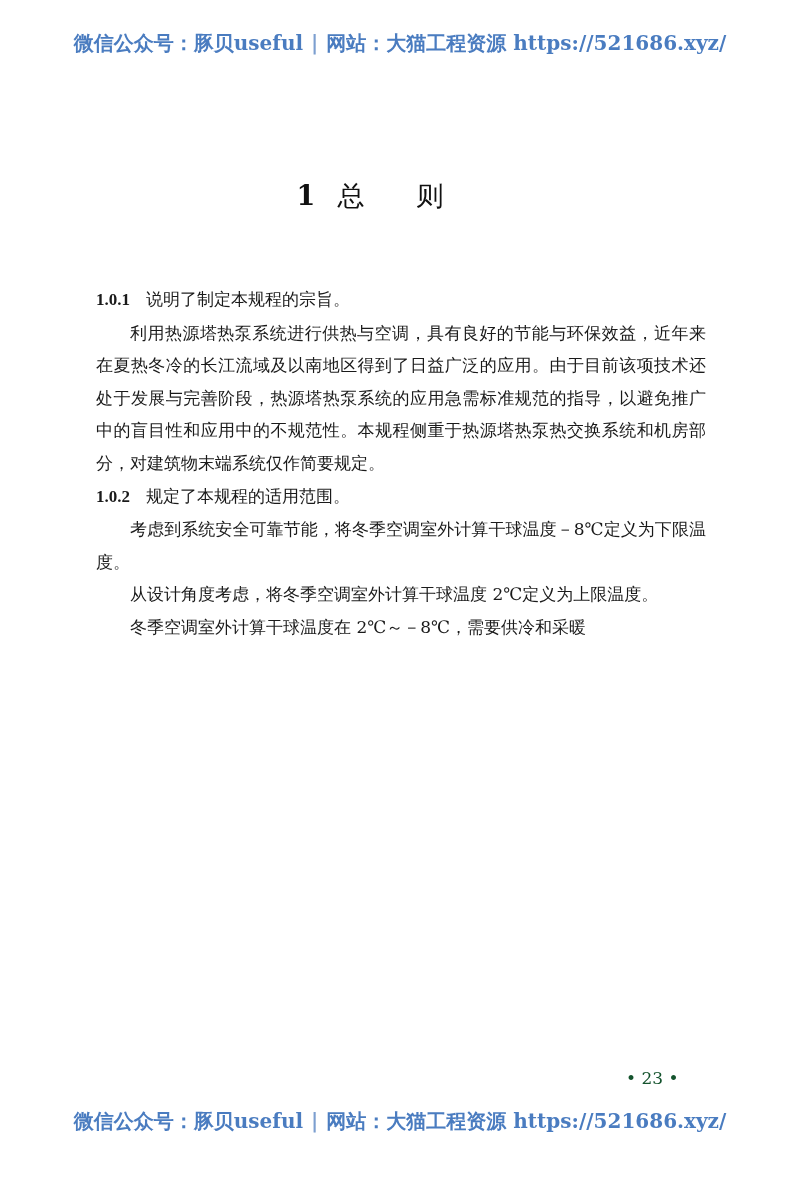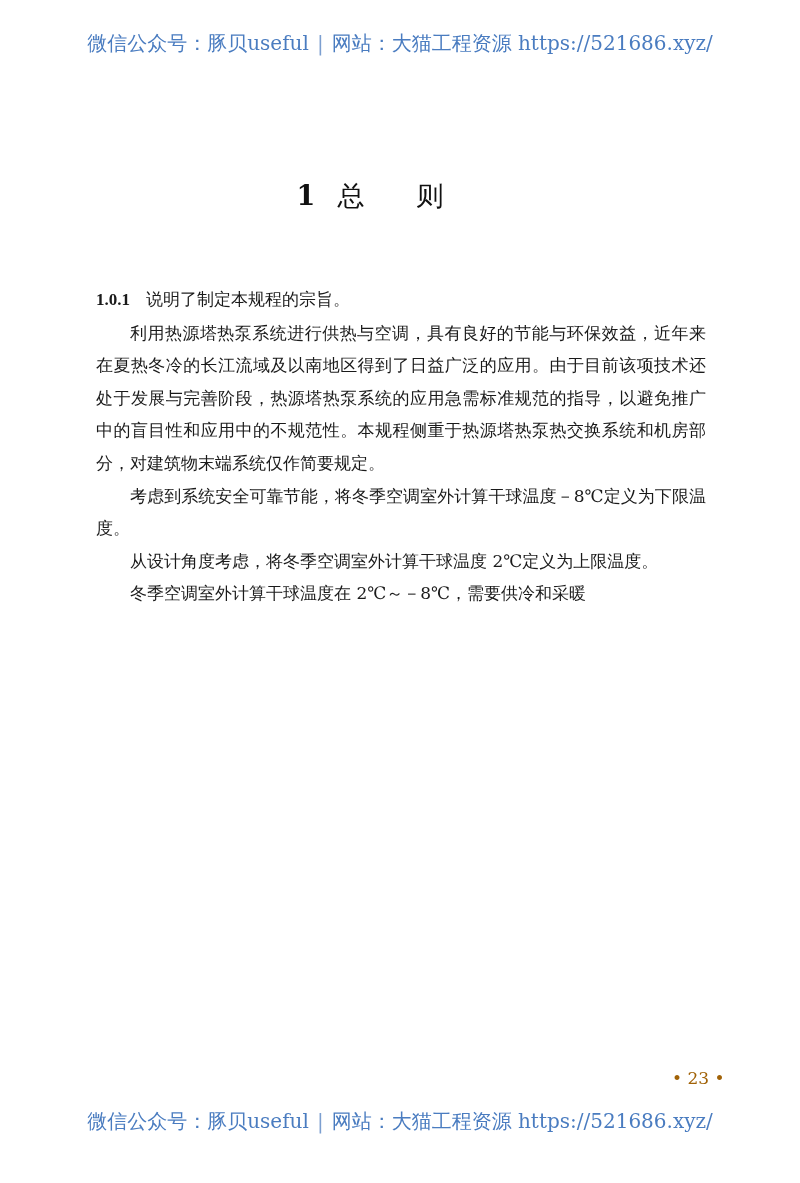--- a/index.html
+++ b/index.html
@@ -18,20 +18,21 @@
     .watermark {
       position: absolute;
       left: 0;
       width: 800px;
       text-align: center;
       font-family: "DejaVu Serif", "Liberation Serif", serif;
       font-size: 20px;
       color: #4a7cc0;
       letter-spacing: 0px;
       white-space: nowrap;
+      font-weight: bold;
     }
     .watermark.top { top: 30px; }
     .watermark.bottom { top: 1108px; }
     .watermark .sep { margin: 0 8px; color: #7c9fd0; }
 
     .chapter-title {
       position: absolute;
       top: 178px;
       left: 0;
       width: 740px;
@@ -63,43 +64,46 @@
       font-weight: bold;
       font-family: "Liberation Serif", "DejaVu Serif", serif;
       margin-right: 16px;
     }
     .para {
       text-indent: 2em;
     }
     .page-number {
       position: absolute;
       top: 1068px;
-      left: 672px;
+      left: 626px;
       font-size: 17px;
-      color: #a16207;
+      color: #14532d;
       text-align: right;
     }
   </style>
 </head>
 <body>
 
 <div class="watermark top">
   <span>微信公众号：豚贝useful</span><span class="sep">|</span><span>网站：大猫工程资源 https://521686.xyz/</span>
 </div>
 
 <div class="chapter-title">
   <span class="num">1</span><span class="w1">总</span><span>则</span>
 </div>
 
 <div class="content">
   <p class="clause-head">
     <span class="clause-num">1.0.1</span><span>说明了制定本规程的宗旨。</span>
   </p>
   <p class="para">利用热源塔热泵系统进行供热与空调，具有良好的节能与环保效益，近年来在夏热冬冷的长江流域及以南地区得到了日益广泛的应用。由于目前该项技术还处于发展与完善阶段，热源塔热泵系统的应用急需标准规范的指导，以避免推广中的盲目性和应用中的不规范性。本规程侧重于热源塔热泵热交换系统和机房部分，对建筑物末端系统仅作简要规定。</p>
 
+  <p class="clause-head">
+    <span class="clause-num">1.0.2</span><span>规定了本规程的适用范围。</span>
+  </p>
   <p class="para">考虑到系统安全可靠节能，将冬季空调室外计算干球温度－8℃定义为下限温度。</p>
   <p class="para">从设计角度考虑，将冬季空调室外计算干球温度 2℃定义为上限温度。</p>
   <p class="para">冬季空调室外计算干球温度在 2℃～－8℃，需要供冷和采暖</p>
 </div>
 
 <div class="page-number">• 23 •</div>
 
 <div class="watermark bottom">
   <span>微信公众号：豚贝useful</span><span class="sep">|</span><span>网站：大猫工程资源 https://521686.xyz/</span>
 </div>

